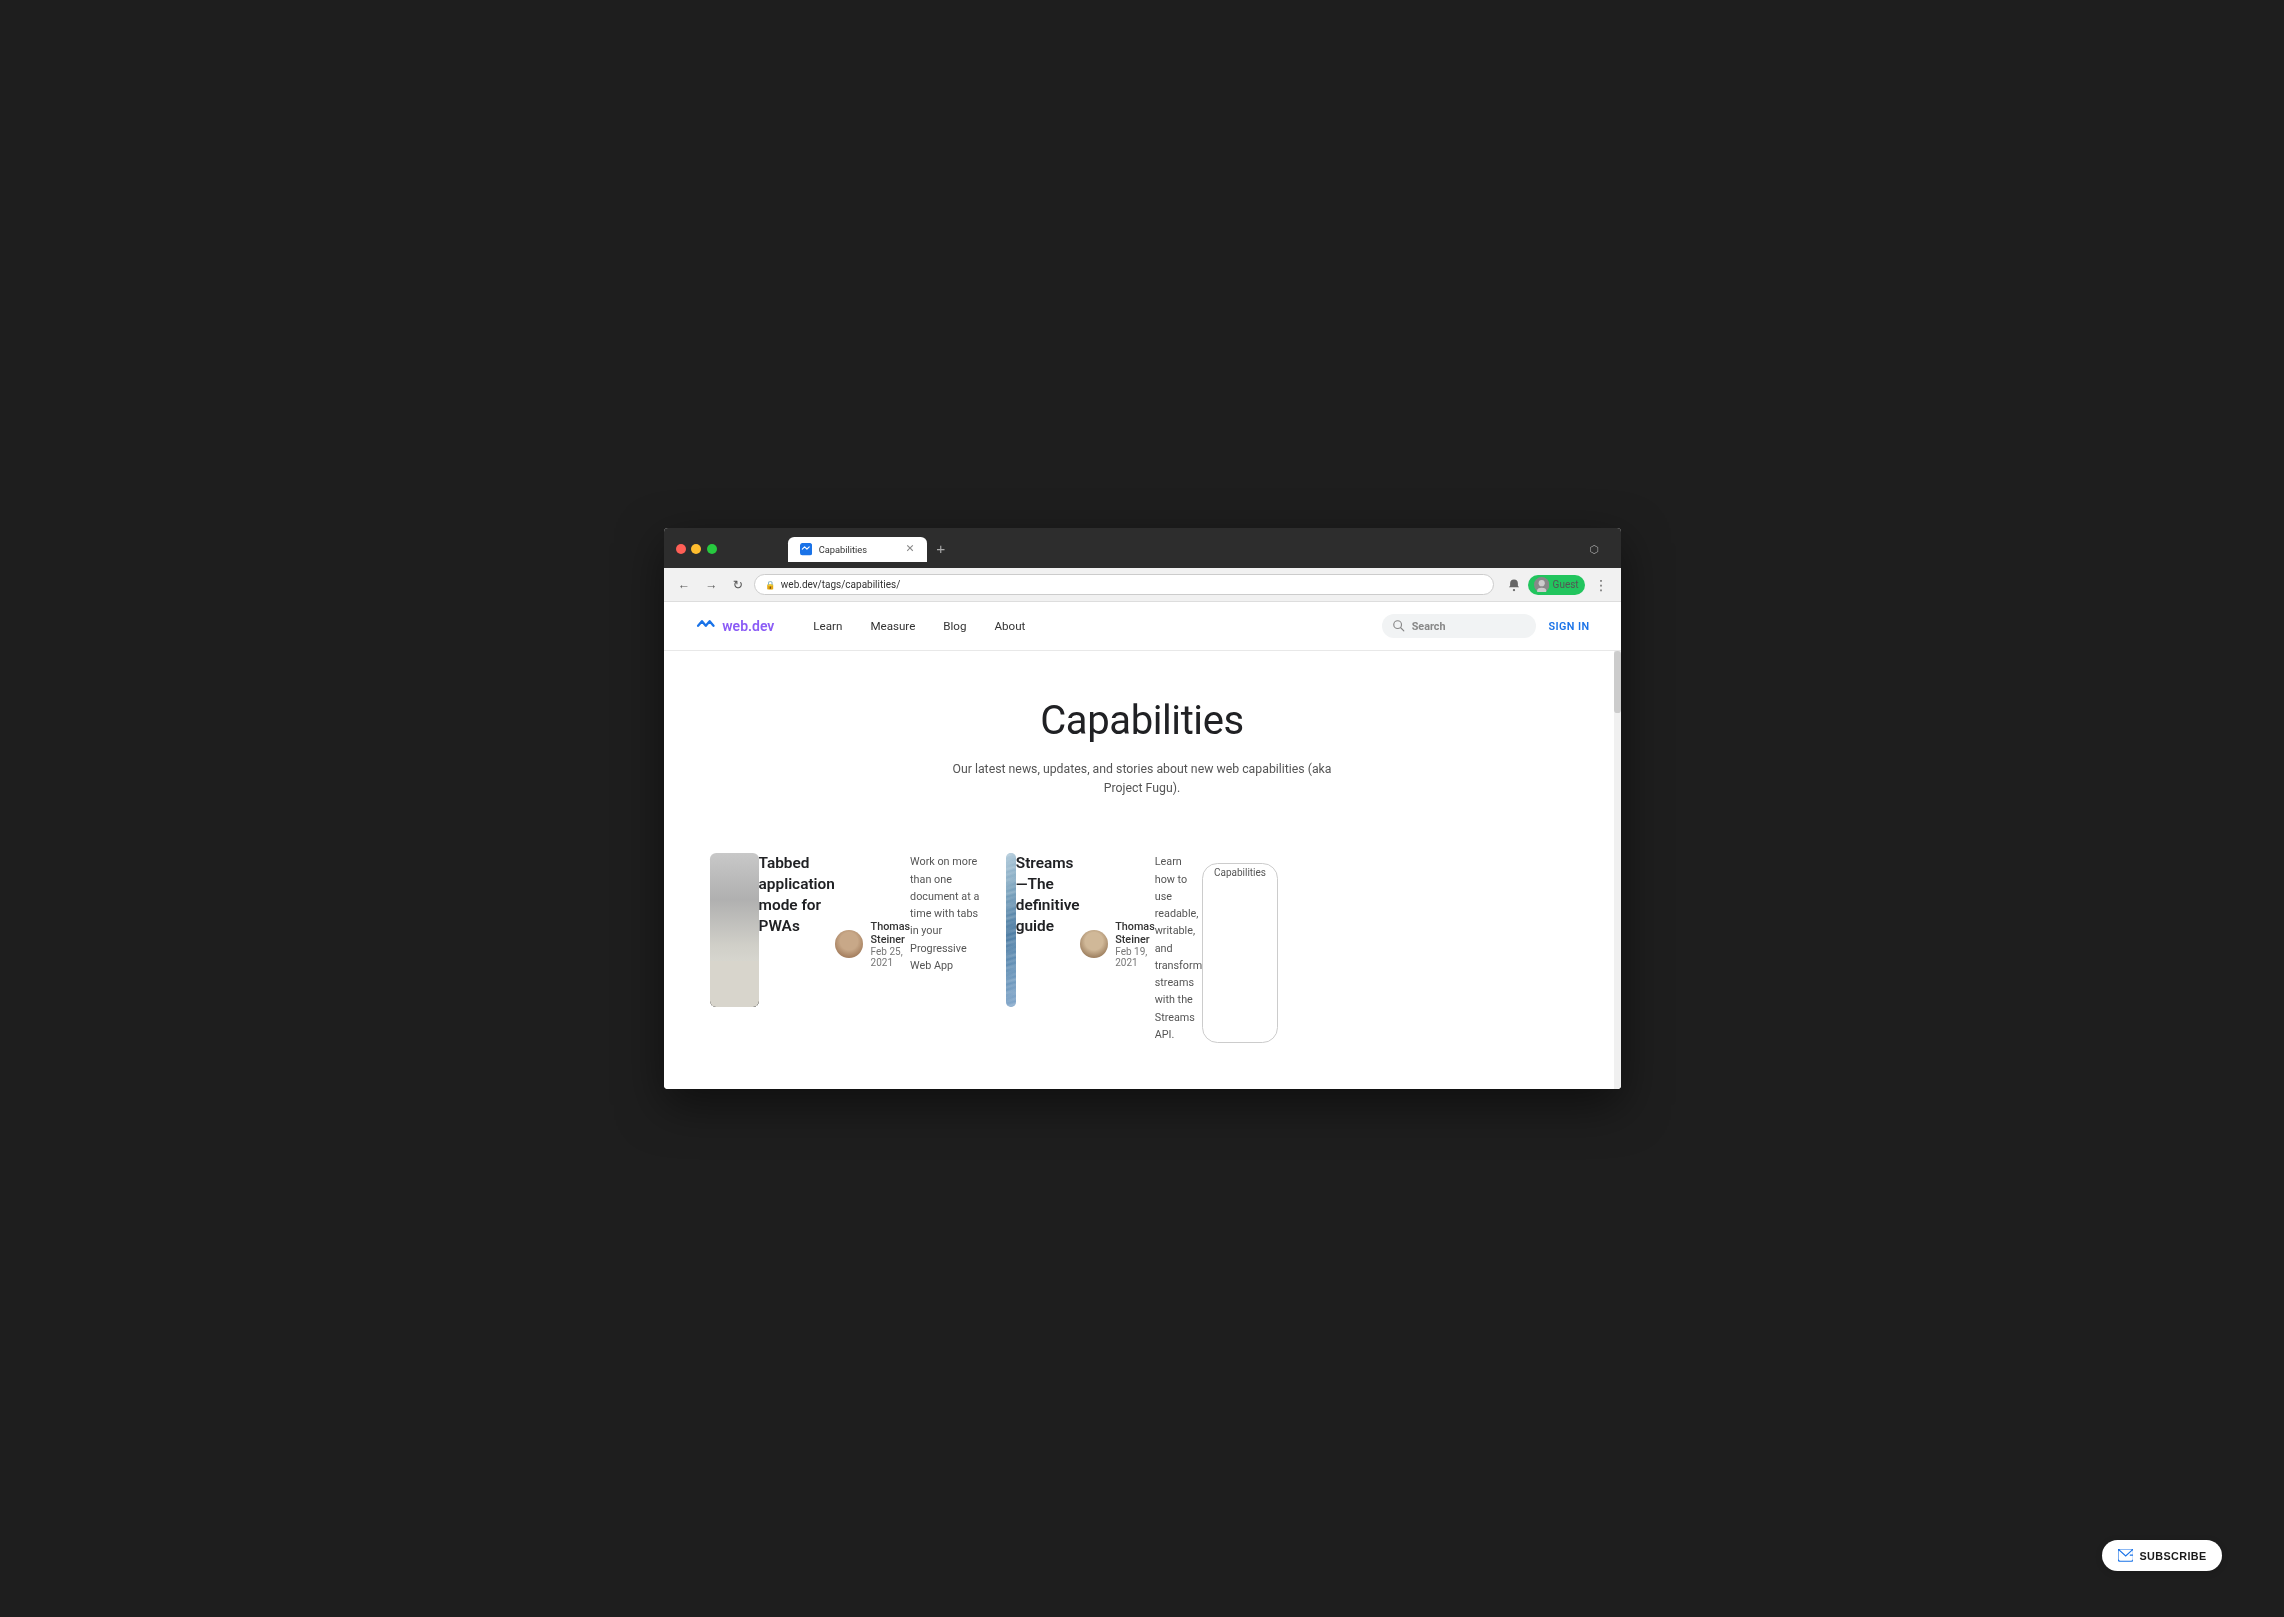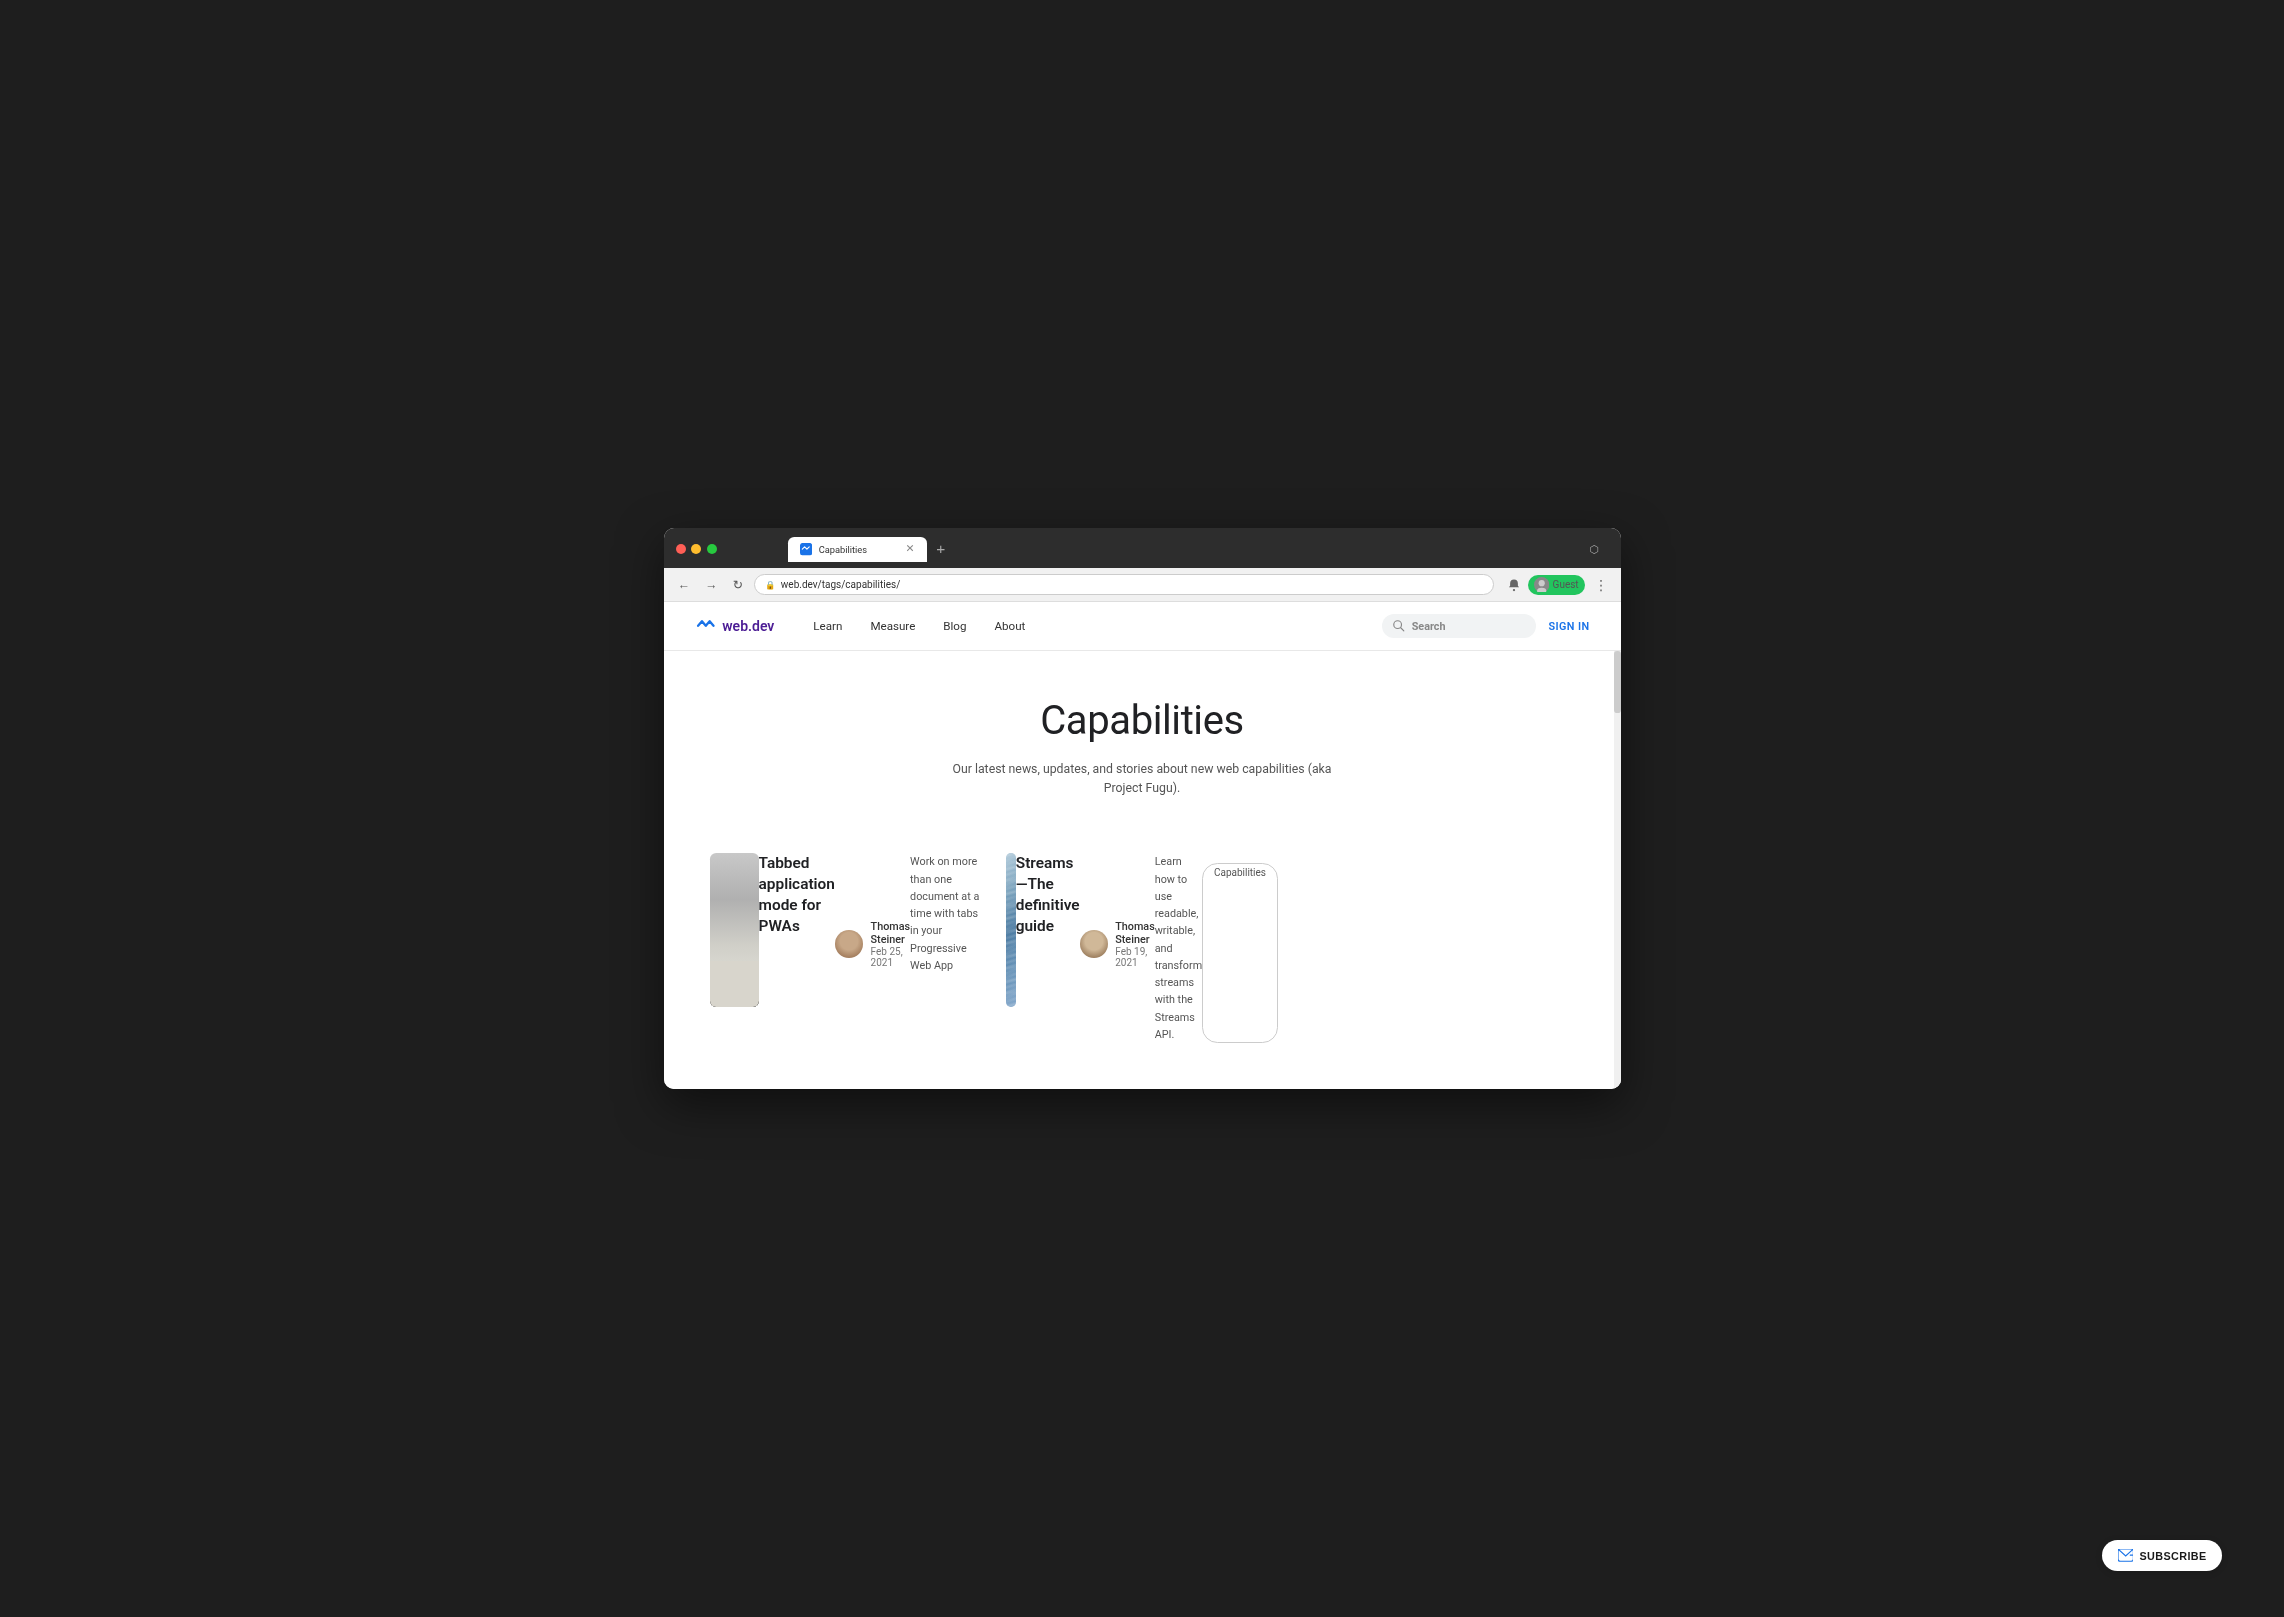--- a/index.html
+++ b/index.html
@@ -10,21 +10,21 @@
       display: flex;
       justify-content: center;
       align-items: center;
       min-height: 100vh;
       padding: 15.4px;
     }
 
     .browser-window {
       width: 957px;
       background: #fff;
-      border-radius: 10px;
+      border-radius: 4px;
       overflow: hidden;
       box-shadow: 0 15.4px 46px rgba(0,0,0,0.5);
     }
 
     
     .browser-chrome {
       background: #2d2d2d;
       padding: 0;
     }
 
@@ -202,21 +202,21 @@
     }
 
     .logo-icon {
       width: 21.6px;
       height: 21.6px;
     }
 
     .logo-text {
       font-size: 14px;
       font-weight: 600;
-      color: #4c1d95;
+      color: #8b5cf6;
     }
 
     .nav-links {
       display: flex;
       align-items: center;
       gap: 0;
       flex: 1;
     }
 
     .nav-link {

